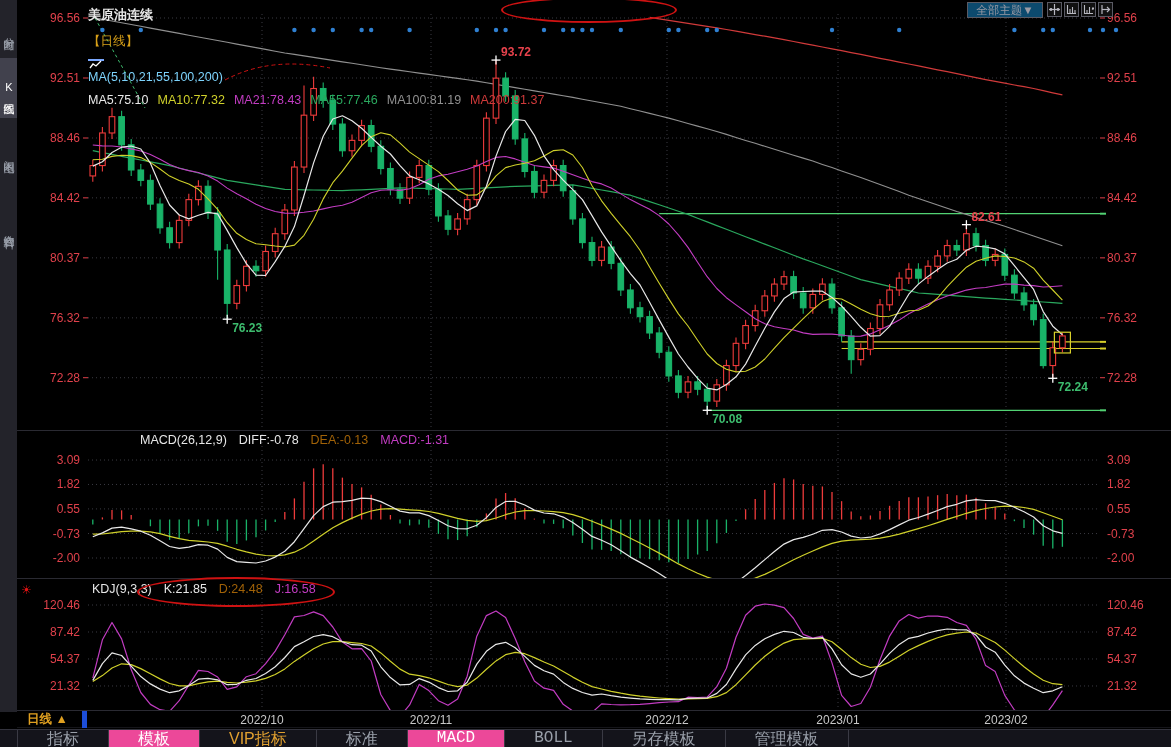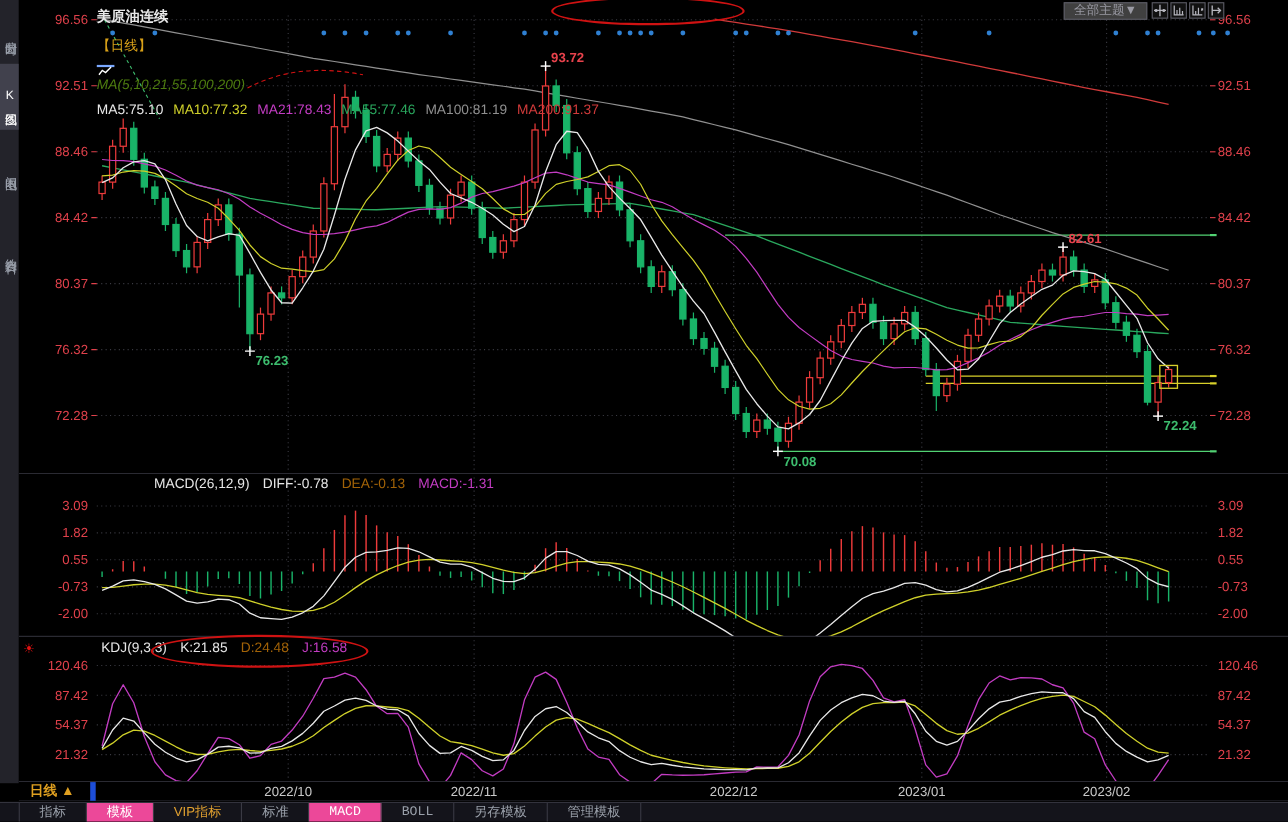--- a/index.html
+++ b/index.html
@@ -17,32 +17,32 @@
   .side-item.sel { background:#41414d; color:#fff; }
 
   .chart-wrap { position:absolute; left:17px; top:0; width:1016px; height:728px; }
   svg#chart { position:absolute; left:0; top:0; }
 
   
   .hdr { position:absolute; left:71px; top:6px; height:18px; display:flex;
          align-items:flex-start; gap:9px; font-size:12.5px; white-space:nowrap; z-index:4;flex-direction:column; }
   .hdr .sym { color:#e8e8e8; font-weight:bold; font-size:13px; }
   .hdr .period { color:#d8a018; }
-  .hdr .matitle { color:#4d7c0f;font-style:italic; }
+  .hdr .matitle { color:#7dd3fc; }
   .chart-ico { width:16px; height:13px; background:linear-gradient(#3a7bd5,#1b3f9e);
                border:1px solid #7aa8ff; display:inline-block; position:relative; }
   .chart-ico svg { position:absolute; left:0; top:0; }
 
   .ellipse { position:absolute; border:2px solid #cf1212; border-radius:50%;
              z-index:6; pointer-events:none; }
 
   
   .theme-btn { position:absolute; left:950px; top:2px; width:76px; height:16px;
                border:1px solid #5a5a64; color:#9a9aa4; font-size:11.5px;
-               text-align:center; line-height:14px; background:#404040; cursor:pointer; z-index:4; }
+               text-align:center; line-height:14px; background:#0c4a6e; cursor:pointer; z-index:4; }
   .tool-btns { position:absolute; left:1030px; top:2px; display:flex; gap:2px; z-index:4; }
   .tool-btn { width:15px; height:15px; border:1px solid #5a5a64; background:#111;
               color:#b8b8c0; cursor:pointer; display:flex; align-items:center;
               justify-content:center; }
 
   
   .pane-hdr { position:absolute; left:75px; display:flex; gap:12px; font-size:12.5px;
               white-space:nowrap; z-index:4; }
   .white { color:#e6e6e6; } .yellow { color:#a16207; } .magenta { color:#c23cc2; }
 
@@ -50,21 +50,21 @@
 
   
   .period-btn { position:absolute; left:6px; top:711px; height:17px; padding:0 14px 16px 4px;
                 color:#e0a020; font-weight:bold; font-size:12.5px; line-height:17px;
                 border-right:5px solid #1d4ed8; cursor:pointer; z-index:4; }
 
   
   .tabbar { position:absolute; left:0; top:729px; width:1171px; height:18px;
             background:#14141b; border-top:1px solid #33333d; display:flex;
             padding-left:17px; z-index:5; }
-  .tab { height:100%; padding:0 18px; font-size:12px; color:#9aa0aa; line-height:17px;
+  .tab { height:100%; padding:0 29px; font-size:16px; color:#9aa0aa; line-height:17px;
          border-right:1px solid #3a3a44; cursor:pointer; white-space:nowrap; }
   .tab:first-child { border-left:1px solid #3a3a44; }
   .tab.sel { background:#ec4899; color:#ffffff; }
   .tab.vip { color:#e0a030; }
   .tab.mono { font-family:"Liberation Mono", monospace; }
 </style>
 </head>
 <body>
 
 <div class="sidebar" id="sidebar">

